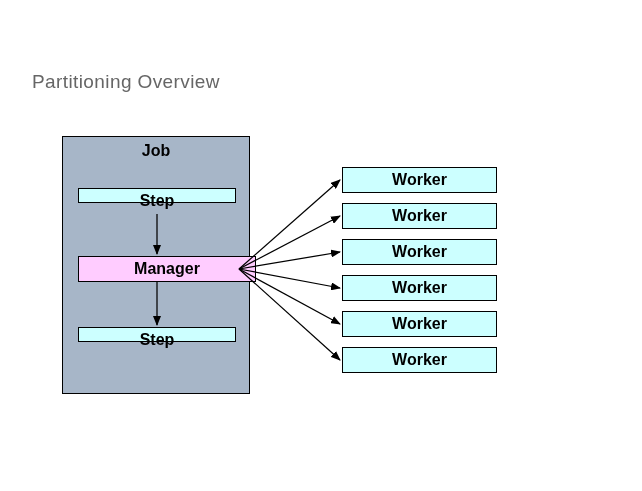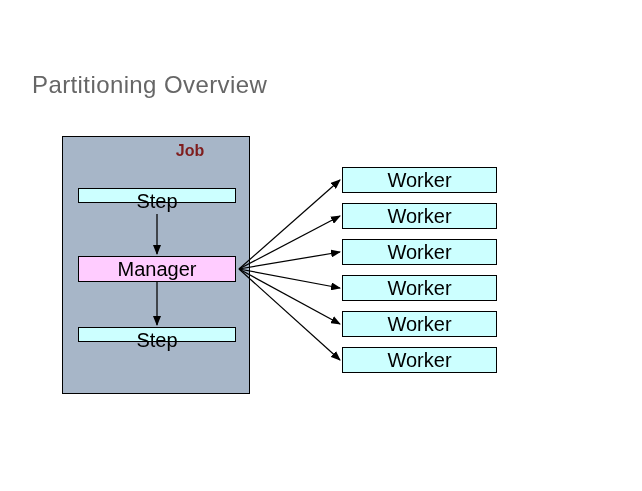--- a/index.html
+++ b/index.html
@@ -9,21 +9,21 @@
     height: 491px;
     background: var(--background, #ffffff);
     font-family: "Liberation Sans", sans-serif;
     overflow: hidden;
   }
   .title {
     position: absolute;
     left: 32px;
     top: 71px;
     margin: 0;
-    font-size: 24px;
+    font-size: 19px;
     font-weight: 400;
     letter-spacing: 0.4px;
     color: var(--title-text, #666666);
     white-space: nowrap;
   }
   .job {
     position: absolute;
     left: 62px;
     top: 136px;
     width: 188px;
@@ -33,39 +33,38 @@
     border: 1px solid var(--border, #000000);
   }
   .job-label {
     position: absolute;
     left: 0;
     top: 5px;
     width: 100%;
     text-align: center;
     font-size: 16px;
     font-weight: 700;
-    color: #7f1d1d;
-    margin-left: 34px;
+    color: #000000;
   }
   .box {
     position: absolute;
     box-sizing: border-box;
     border: 1px solid var(--border, #000000);
-    font-size: 20px;
-    font-weight: 400;
+    font-size: 16px;
+    font-weight: 700;
     color: #000;
     text-align: center;
     line-height: 24px;
     white-space: nowrap;
   }
   
   .step    { left: 15px; width: 158px; height: 15px; background: var(--step-fill, #CCFFFF); }
   .step1   { top: 51px; }
   .step2   { top: 190px; }
-  .manager { left: 15px; top: 119px; width: 158px; height: 26px; background: var(--manager-fill, #FFCCFF); }
+  .manager { left: 15px; top: 119px; width: 178px; height: 26px; background: var(--manager-fill, #FFCCFF); }
   
   .worker  { left: 342px; width: 155px; height: 26px; background: var(--worker-fill, #CCFFFF); }
   .w1 { top: 167px; }
   .w2 { top: 203px; }
   .w3 { top: 239px; }
   .w4 { top: 275px; }
   .w5 { top: 311px; }
   .w6 { top: 347px; }
   .arrows {
     position: absolute;

